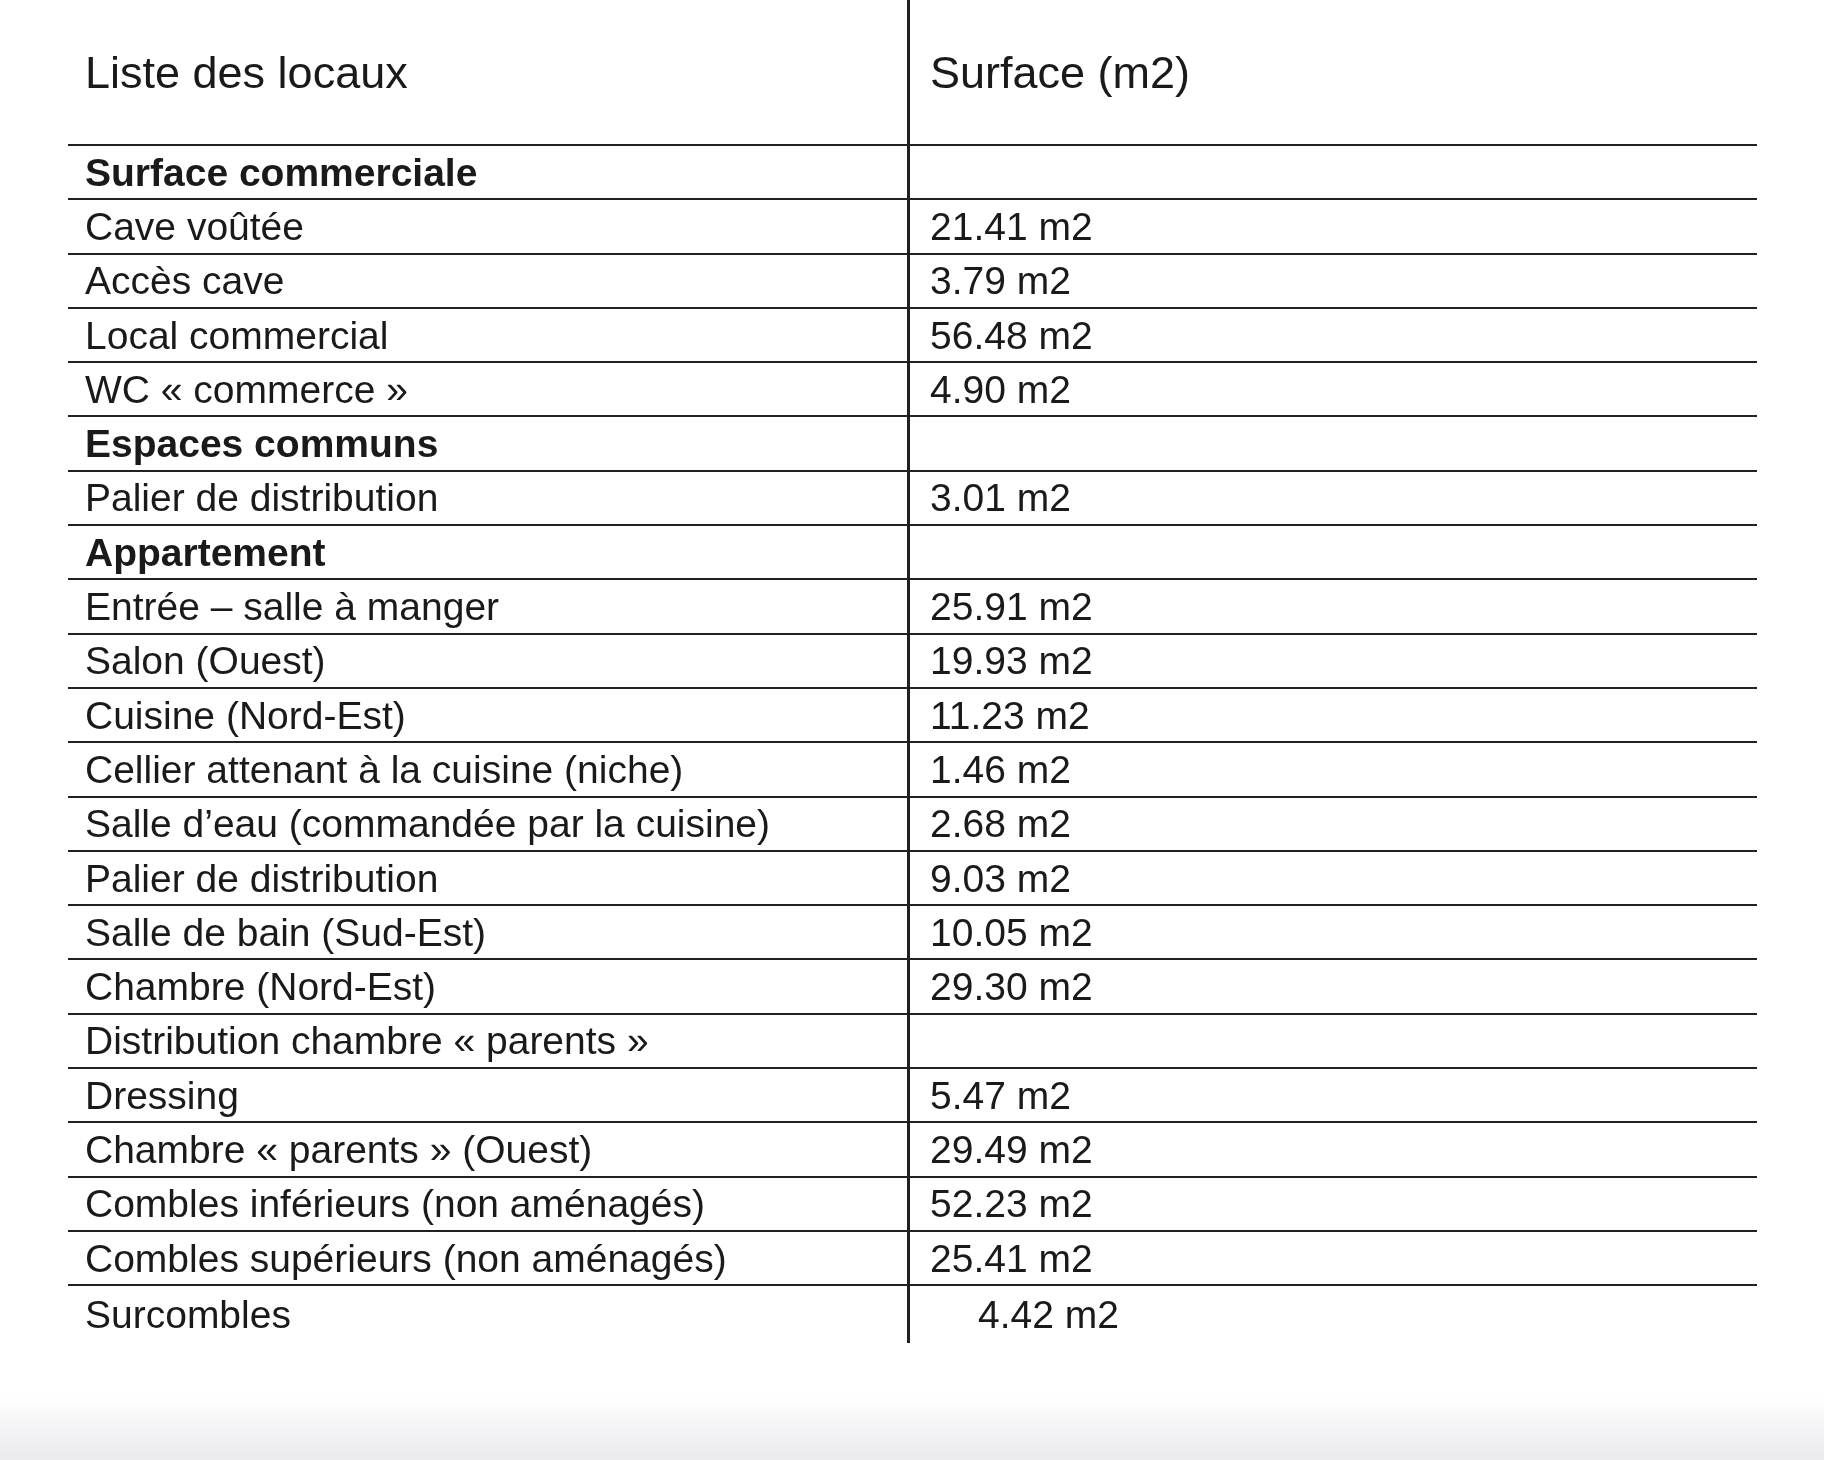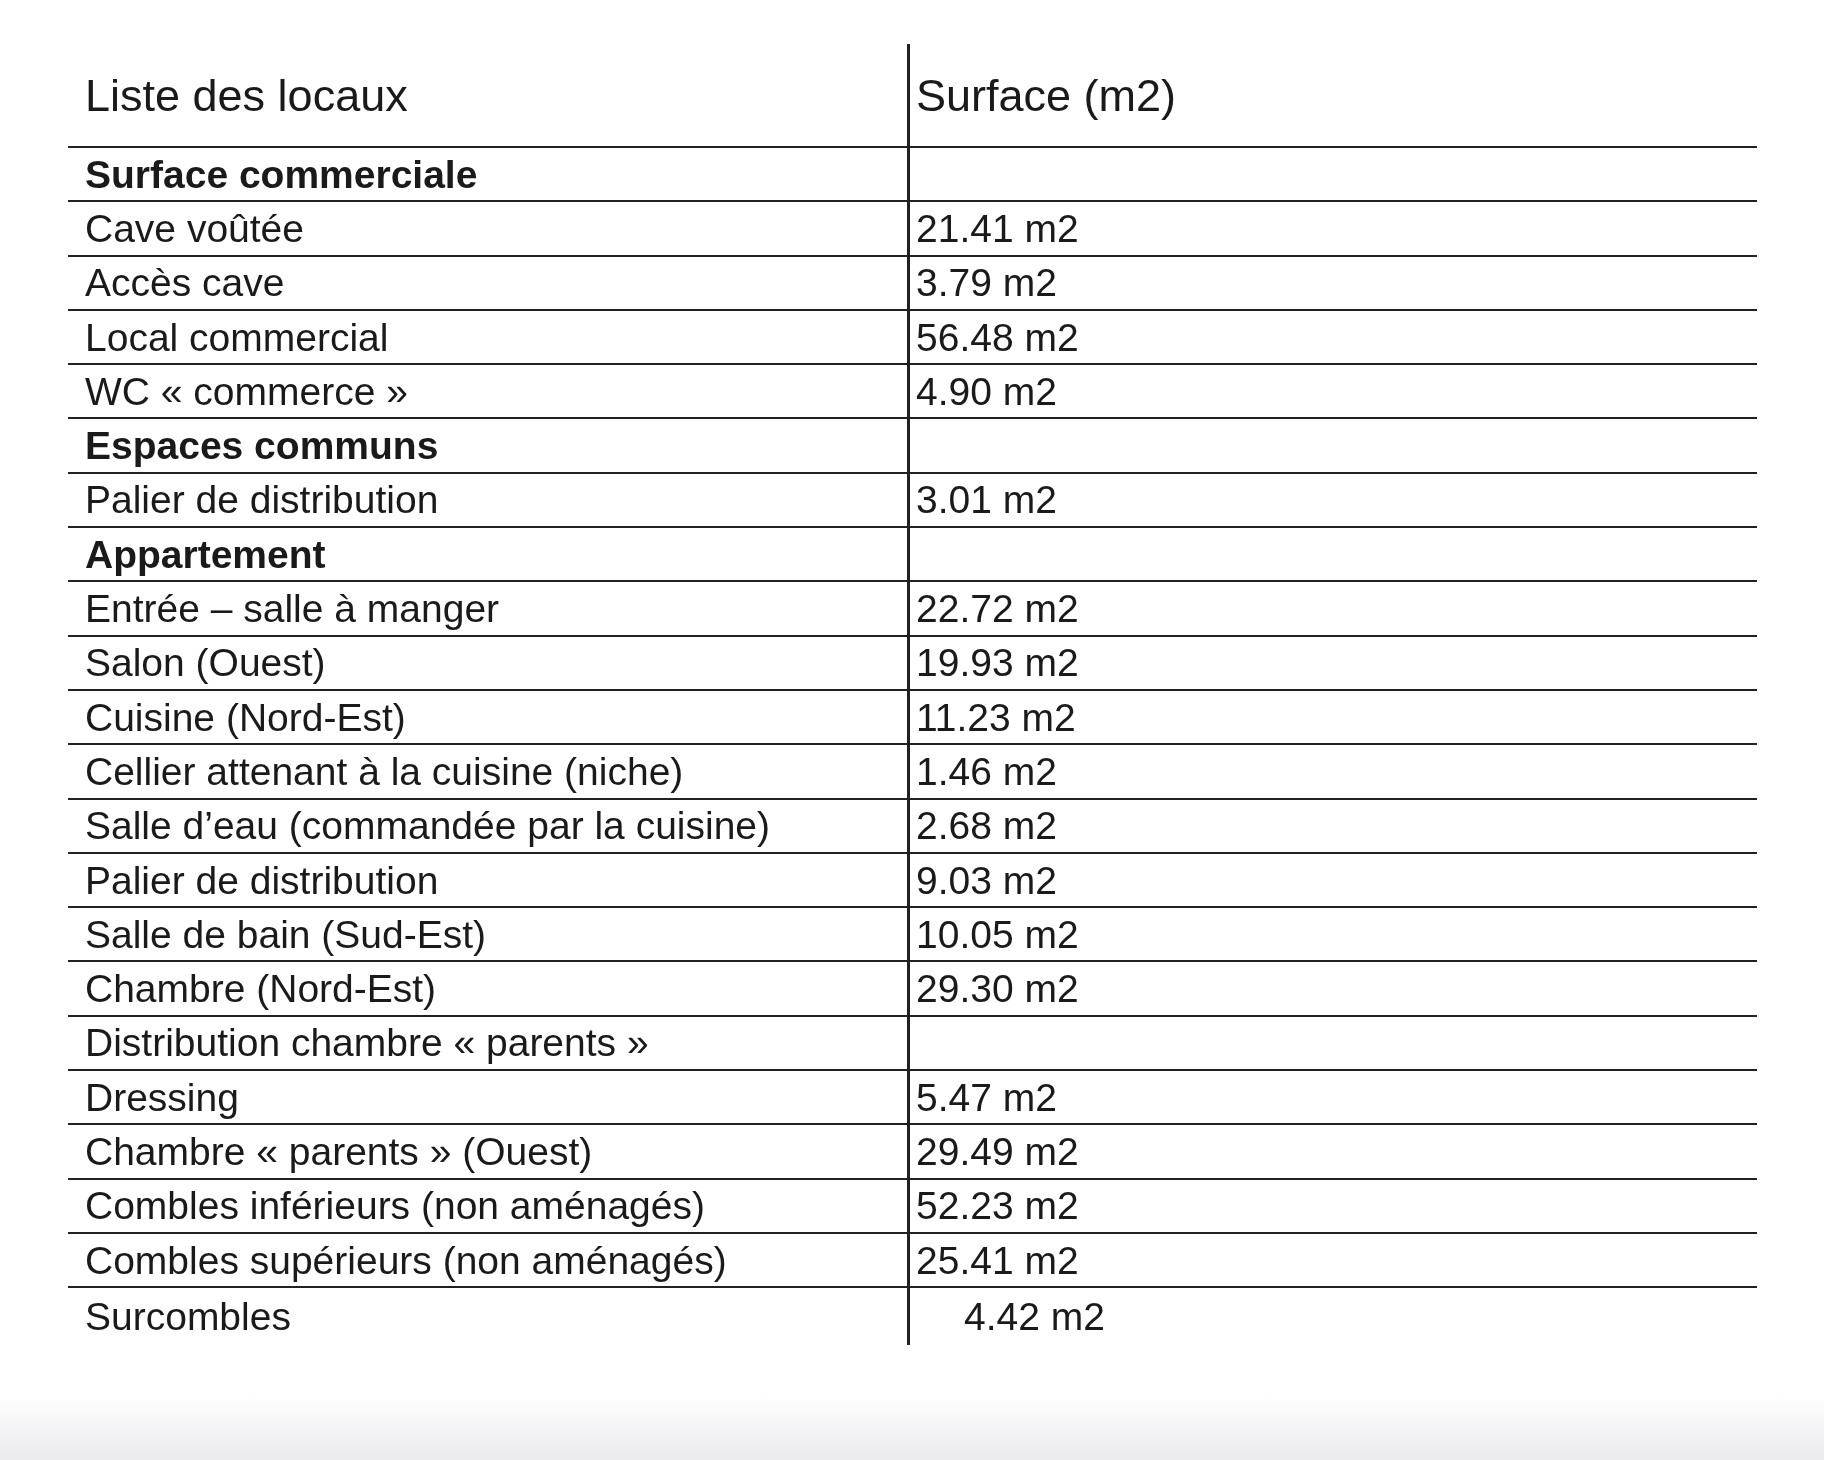--- a/index.html
+++ b/index.html
@@ -16,42 +16,41 @@
     left: 68px;
     top: 0;
     width: 1689px;
   }
   .row {
     display: flex;
     height: 54.3px;
     border-bottom: 2px solid #212121;
   }
   .row.header {
-    height: 104px;
-    margin-top: 44px;
+    height: 146px;
   }
   .row.last {
     height: 57px;
     border-bottom: none;
     gap: 48px;
   }
   .cell {
     display: flex;
     align-items: center;
     overflow: hidden;
     white-space: nowrap;
   }
   .col1 {
     width: 842px;
     border-right: 3px solid #212121;
     padding-left: 17px;
   }
   .col2 {
     flex: 1;
-    padding-left: 6px;
+    padding-left: 20px;
   }
   .row.body .cell { font-size: 39px; line-height: 1; }
   .row.header .cell { font-size: 45px; line-height: 1; }
   .row.section .col1 { font-weight: bold; }
   .footer-fade {
     position: absolute;
     left: 0;
     bottom: 0;
     width: 100%;
     height: 64px;
@@ -95,21 +94,21 @@
       <div class="row body">
         <div class="cell col1">Palier de distribution</div>
         <div class="cell col2">3.01 m2</div>
       </div>
       <div class="row body section">
         <div class="cell col1">Appartement</div>
         <div class="cell col2"></div>
       </div>
       <div class="row body">
         <div class="cell col1">Entrée – salle à manger</div>
-        <div class="cell col2">22.72 m2</div>
+        <div class="cell col2">25.91 m2</div>
       </div>
       <div class="row body">
         <div class="cell col1">Salon (Ouest)</div>
         <div class="cell col2">19.93 m2</div>
       </div>
       <div class="row body">
         <div class="cell col1">Cuisine (Nord-Est)</div>
         <div class="cell col2">11.23 m2</div>
       </div>
       <div class="row body">

